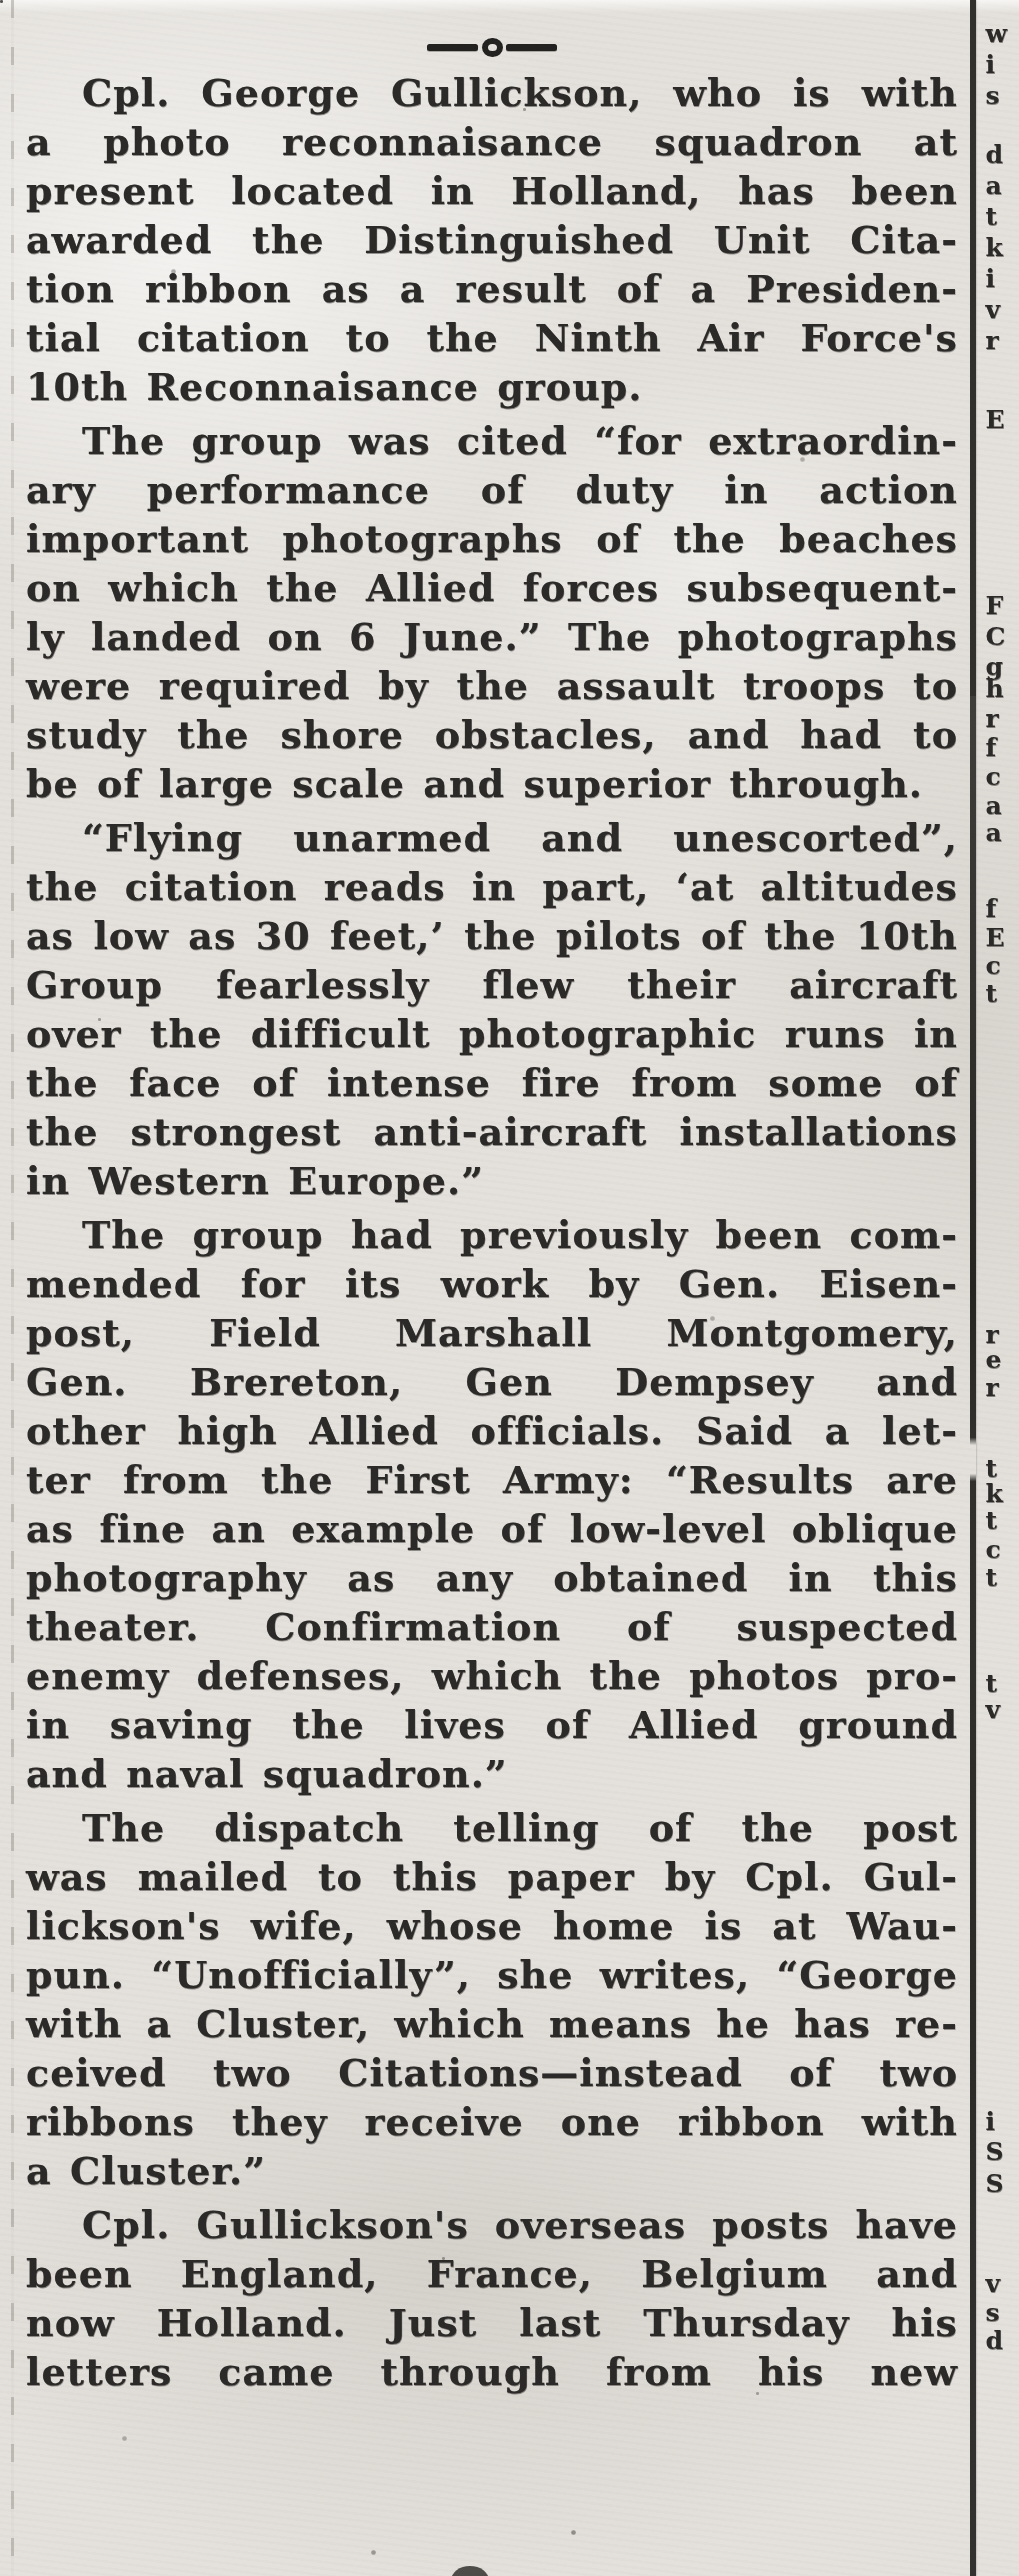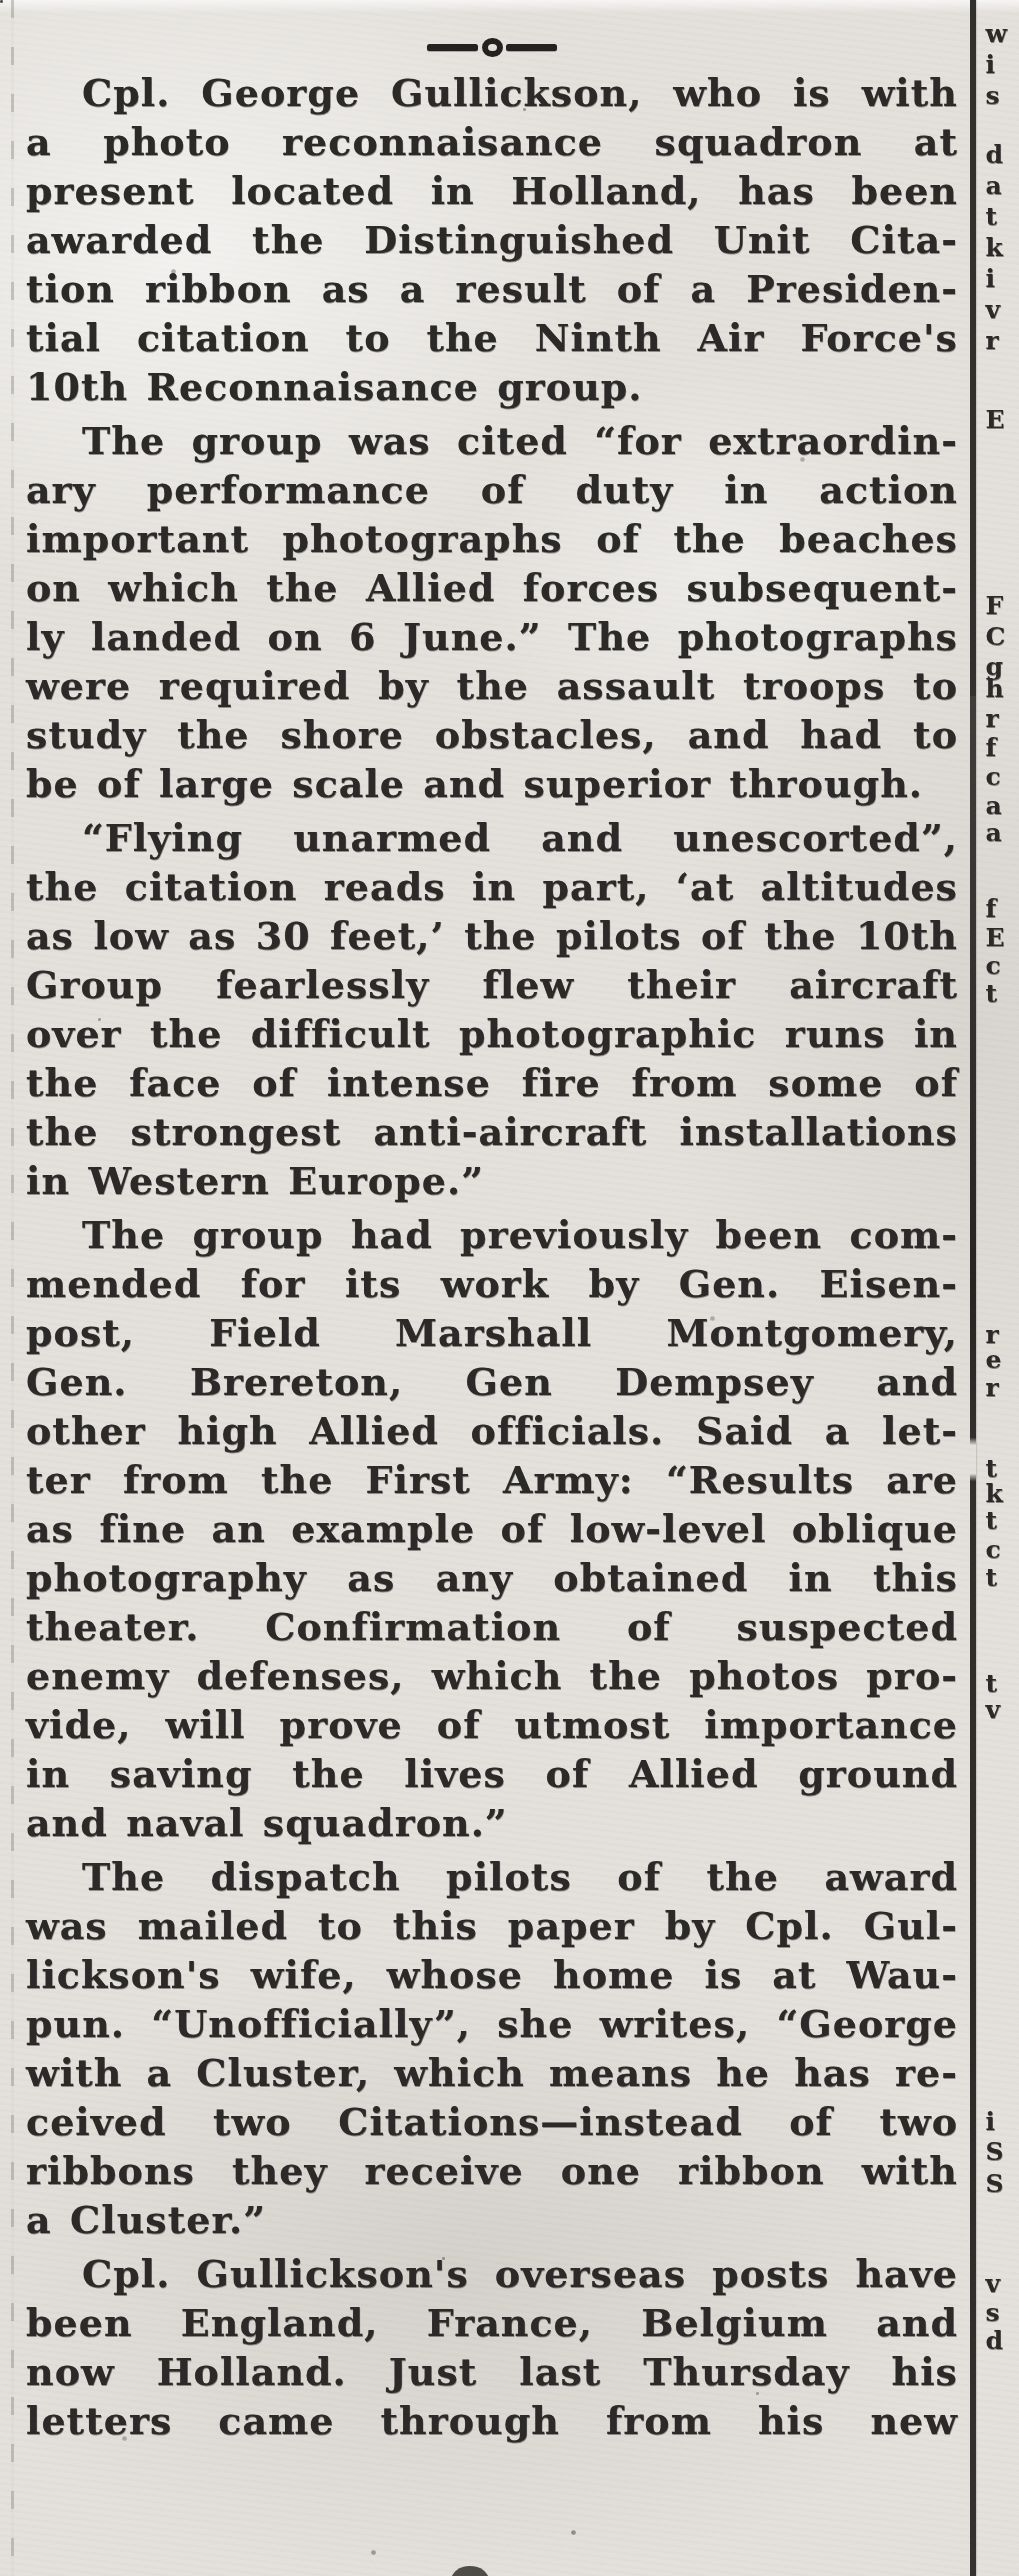--- a/index.html
+++ b/index.html
@@ -142,26 +142,25 @@
           <div class="line first">The group had previously been com-</div>
           <div class="line">mended for its work by Gen. Eisen-</div>
           <div class="line">post, Field Marshall Montgomery,</div>
           <div class="line">Gen. Brereton, Gen Dempsey and</div>
           <div class="line">other high Allied officials. Said a let-</div>
           <div class="line">ter from the First Army: “Results are</div>
           <div class="line">as fine an example of low-level oblique</div>
           <div class="line">photography as any obtained in this</div>
           <div class="line">theater. Confirmation of suspected</div>
           <div class="line">enemy defenses, which the photos pro-</div>
-          <div class="line">vide, will prove of utmost importance</div>
           <div class="line">in saving the lives of Allied ground</div>
           <div class="line last">and naval squadron.”</div>
         </div>
         <div class="para">
-          <div class="line first">The dispatch pilots of the award</div>
+          <div class="line first">The dispatch telling of the post</div>
           <div class="line">was mailed to this paper by Cpl. Gul-</div>
           <div class="line">lickson's wife, whose home is at Wau-</div>
           <div class="line">pun. “Unofficially”, she writes, “George</div>
           <div class="line">with a Cluster, which means he has re-</div>
           <div class="line">ceived two Citations—instead of two</div>
           <div class="line">ribbons they receive one ribbon with</div>
           <div class="line last">a Cluster.”</div>
         </div>
         <div class="para">
           <div class="line first">Cpl. Gullickson's overseas posts have</div>

